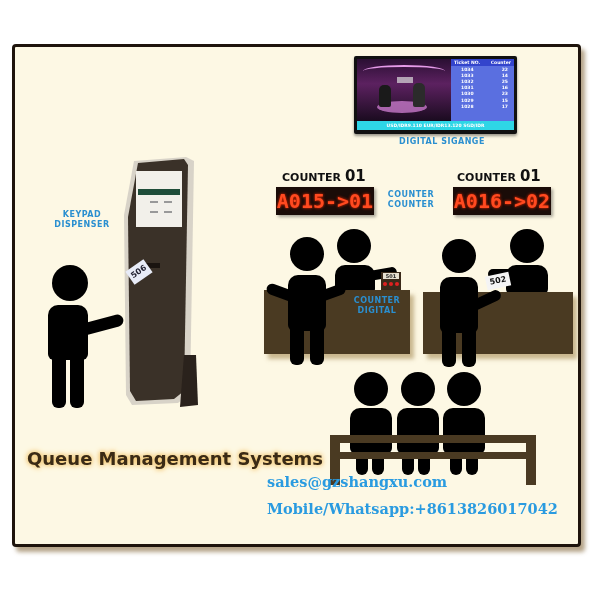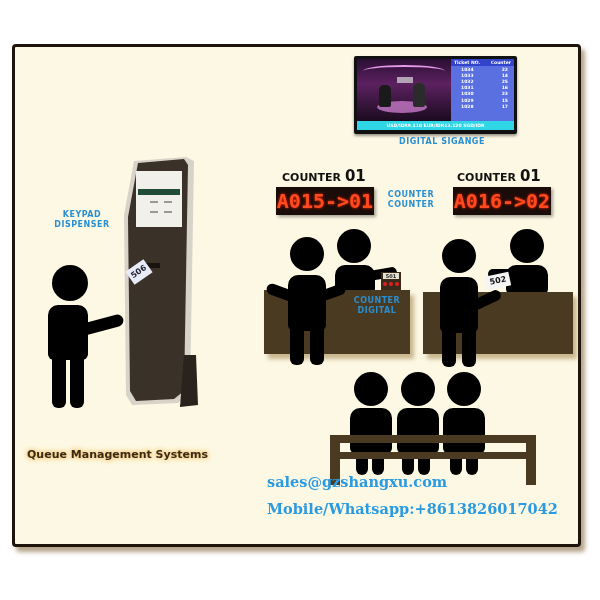--- a/index.html
+++ b/index.html
@@ -23,21 +23,21 @@
   .counter-title b { font-size:15px; }
   .led { position:absolute; background:#1a0c08; color:#ff4a20; font-family:"DejaVu Sans Mono", monospace; font-size:20px; line-height:28px; height:28px; text-align:center; letter-spacing:0px; text-shadow:0 0 3px #ff2a00; box-shadow:2px 2px 3px rgba(0,0,0,0.35);font-weight:bold; }
   .person { position:absolute; }
   .head { position:absolute; background:#000; border-radius:50%; }
   .torso { position:absolute; background:#000; border-radius:10px 10px 6px 6px; }
   .leg { position:absolute; background:#000; border-radius:0 0 6px 6px; }
   .arm { position:absolute; background:#000; border-radius:6px; }
   .desk { position:absolute; background:#4a3a22; box-shadow:4px 5px 4px rgba(150,120,60,0.5); }
   .bench-bar { position:absolute; background:#4a3a22; }
   .kiosk { position:absolute; left:114px; top:155px; width:84px; height:258px; }
-  .title { position:absolute; left:27px; top:448px; font-weight:bold; font-size:11px; color:#3a2a15; text-shadow:0 0 4px #f3c46a, 0 0 6px #f3c46a; }
+  .title { position:absolute; left:27px; top:448px; font-weight:bold; font-size:18px; color:#3a2a15; text-shadow:0 0 4px #f3c46a, 0 0 6px #f3c46a; }
   .contact { position:absolute; font-family:"DejaVu Serif", serif; font-weight:bold; color:#2a9be0; font-size:14.5px; }
 </style>
 </head>
 <body>
 
 <div class="frame"></div>
 
 <div class="tv">
   <div class="tv-video">
     <div class="arc"></div>

